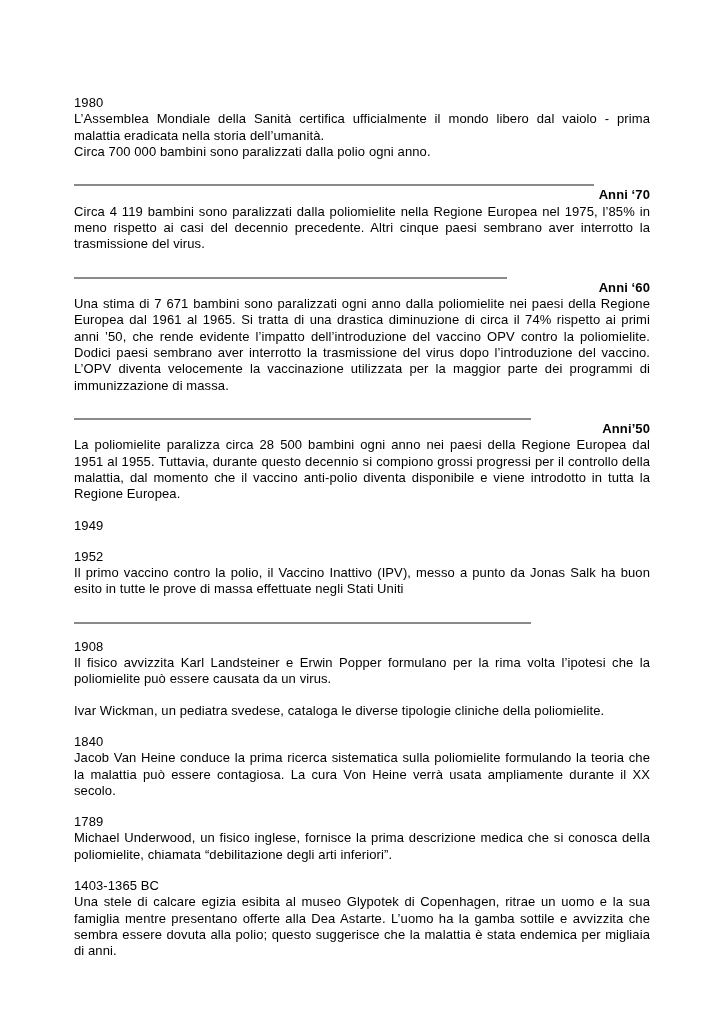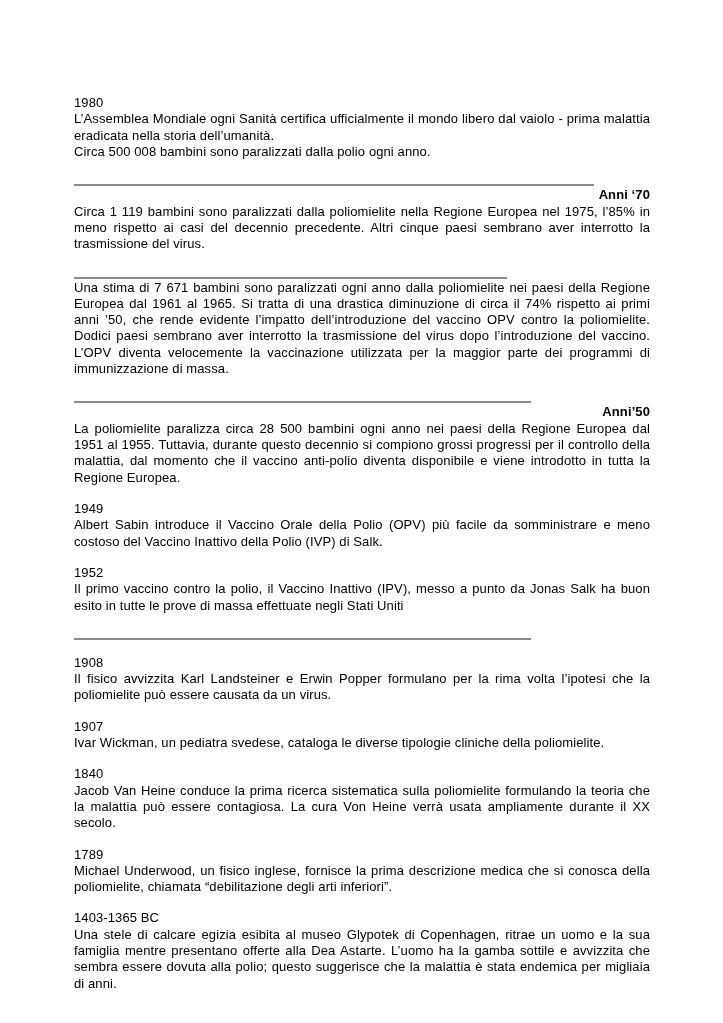--- a/index.html
+++ b/index.html
@@ -40,64 +40,63 @@
   .rule-4 { width: 457px; }
 </style>
 </head>
 <body>
 
 <div class="page">
 
   <section>
     <div class="entry first">
       <p class="year">1980</p>
-      <p class="body">L’Assemblea Mondiale ogni Sanità certifica ufficialmente il mondo libero dal vaiolo - prima malattia eradicata nella storia dell’umanità.</p>
-      <p class="body">Circa 500 008 bambini sono paralizzati dalla polio ogni anno.</p>
+      <p class="body">L’Assemblea Mondiale della Sanità certifica ufficialmente il mondo libero dal vaiolo - prima malattia eradicata nella storia dell’umanità.</p>
+      <p class="body">Circa 700 000 bambini sono paralizzati dalla polio ogni anno.</p>
     </div>
   </section>
 
   <div class="rule rule-1"></div>
   <section>
     <h2 class="heading">Anni ‘70</h2>
     <div class="entry first">
-      <p class="body">Circa 1 119 bambini sono paralizzati dalla poliomielite nella Regione Europea nel 1975, l’85% in meno rispetto ai casi del decennio precedente. Altri cinque paesi sembrano aver interrotto la trasmissione del virus.</p>
+      <p class="body">Circa 4 119 bambini sono paralizzati dalla poliomielite nella Regione Europea nel 1975, l’85% in meno rispetto ai casi del decennio precedente. Altri cinque paesi sembrano aver interrotto la trasmissione del virus.</p>
     </div>
   </section>
 
   <div class="rule rule-2"></div>
   <section>
+    <h2 class="heading">Anni ‘60</h2>
     <div class="entry first">
       <p class="body">Una stima di 7 671 bambini sono paralizzati ogni anno dalla poliomielite nei paesi della Regione Europea dal 1961 al 1965. Si tratta di una drastica diminuzione di circa il 74% rispetto ai primi anni ’50, che rende evidente l’impatto dell’introduzione del vaccino OPV contro la poliomielite. Dodici paesi sembrano aver interrotto la trasmissione del virus dopo l’introduzione del vaccino. L’OPV diventa velocemente la vaccinazione utilizzata per la maggior parte dei programmi di immunizzazione di massa.</p>
     </div>
   </section>
 
   <div class="rule rule-3"></div>
   <section>
     <h2 class="heading">Anni’50</h2>
     <div class="entry first">
       <p class="body">La poliomielite paralizza circa 28 500 bambini ogni anno nei paesi della Regione Europea dal 1951 al 1955. Tuttavia, durante questo decennio si compiono grossi progressi per il controllo della malattia, dal momento che il vaccino anti-polio diventa disponibile e viene introdotto in tutta la Regione Europea.</p>
     </div>
     <div class="entry">
       <p class="year">1949</p>
-      <p class="body">Albert Sabin introduce il Vaccino Orale della Polio (OPV) più facile da somministrare e meno costoso del Vaccino Inattivo della Polio (IVP) di Salk.</p>
     </div>
     <div class="entry">
       <p class="year">1952</p>
       <p class="body">Il primo vaccino contro la polio, il Vaccino Inattivo (IPV), messo a punto da Jonas Salk ha buon esito in tutte le prove di massa effettuate negli Stati Uniti</p>
     </div>
   </section>
 
   <div class="rule rule-4"></div>
   <section>
     <div class="entry">
       <p class="year">1908</p>
       <p class="body">Il fisico avvizzita Karl Landsteiner e Erwin Popper formulano per la rima volta l’ipotesi che la poliomielite può essere causata da un virus.</p>
     </div>
     <div class="entry">
-      <p class="year">1907</p>
       <p class="body">Ivar Wickman, un pediatra svedese, cataloga le diverse tipologie cliniche della poliomielite.</p>
     </div>
     <div class="entry">
       <p class="year">1840</p>
       <p class="body">Jacob Van Heine conduce la prima ricerca sistematica sulla poliomielite formulando la teoria che la malattia può essere contagiosa. La cura Von Heine verrà usata ampliamente durante il XX secolo.</p>
     </div>
     <div class="entry">
       <p class="year">1789</p>
       <p class="body">Michael Underwood, un fisico inglese, fornisce la prima descrizione medica che si conosca della poliomielite, chiamata “debilitazione degli arti inferiori”.</p>
     </div>

